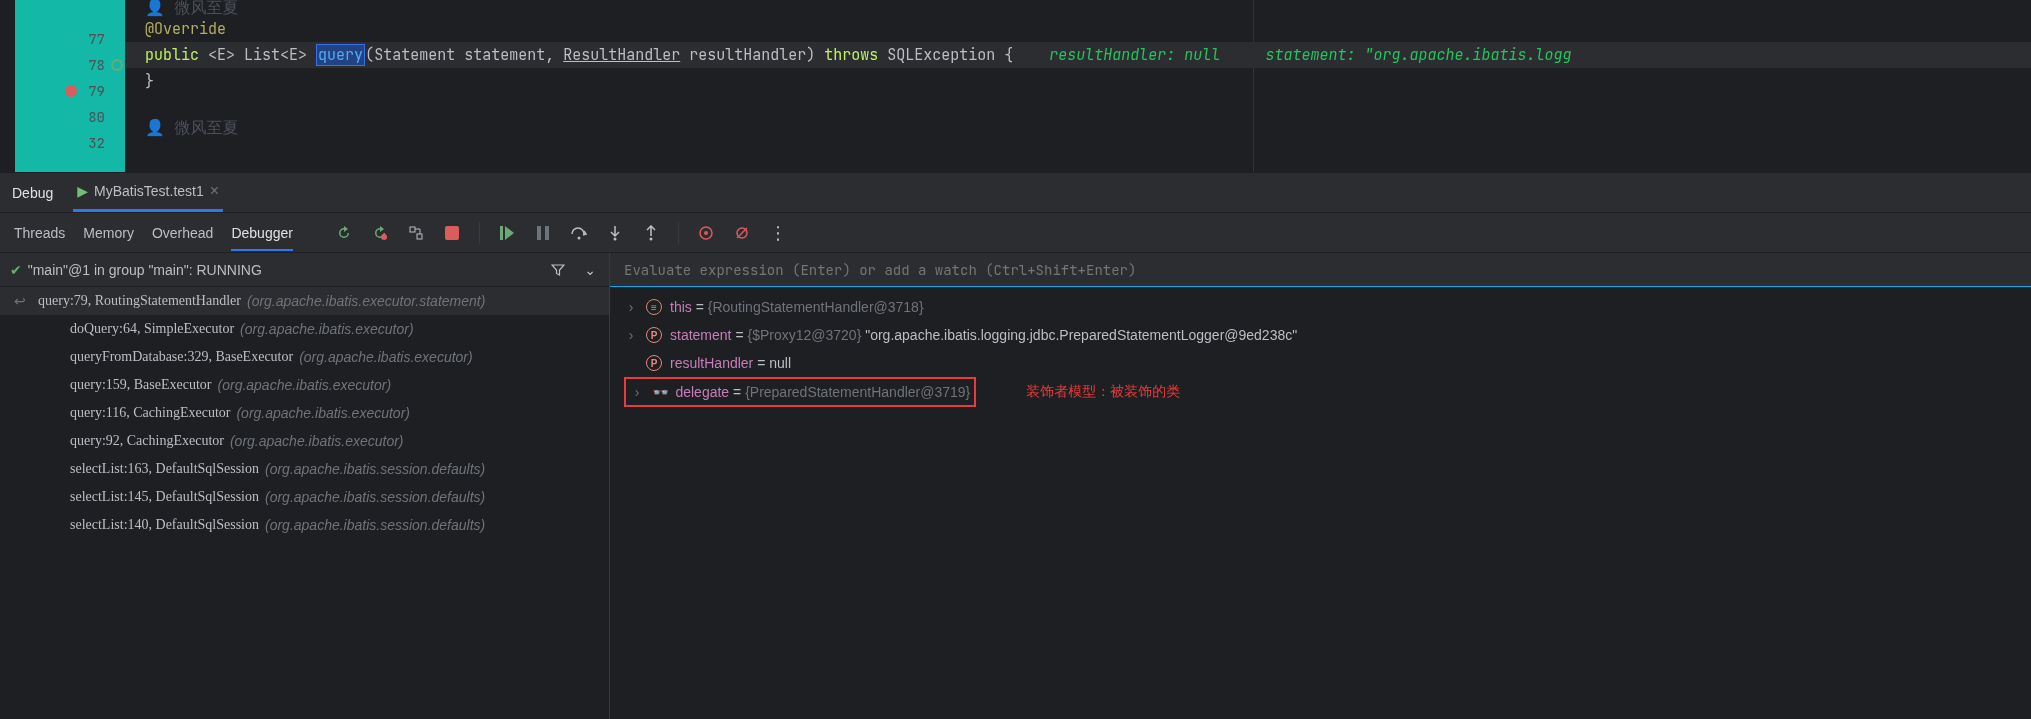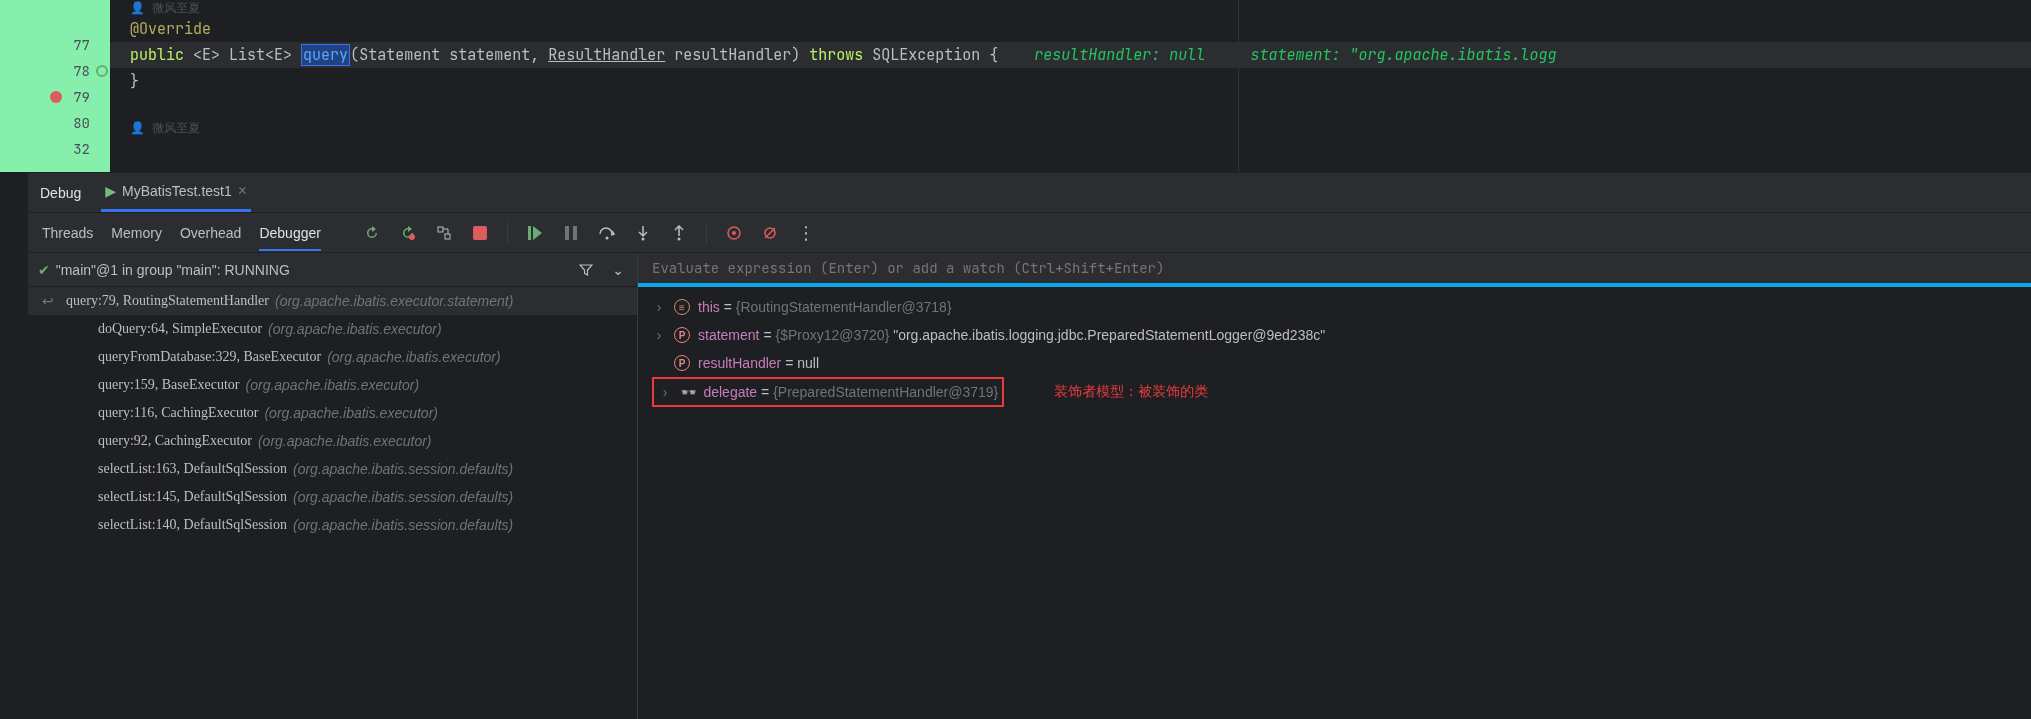--- a/index.html
+++ b/index.html
@@ -13,22 +13,23 @@
     overflow: hidden;
   }
   .editor {
     height: 172px;
     display: flex;
     overflow: hidden;
   }
   .gutter {
     width: 110px;
     flex-shrink: 0;
-    background: #86efac;
-    padding-top: 16px;
+    background: #14b8a6;
+    padding-top: 10px;
+    margin-left: 15px;
   }
   .gutter-row {
     height: 26px;
     display: flex;
     align-items: center;
     justify-content: flex-end;
     padding-right: 20px;
     color: #4b5059;
     font-size: 14px;
     position: relative;
@@ -39,36 +40,36 @@
     position: relative;
   }
   .code-line {
     height: 26px;
     line-height: 26px;
     font-size: 15px;
     white-space: pre;
     padding-left: 20px;
     position: relative;
   }
-  .author-hint { color: #4b5059; font-size: 12px; padding-left: 20px; height: 16px; line-height: 16px; }
+  .author-hint { color: #4b5059; font-size: 16px; padding-left: 20px; height: 16px; line-height: 16px; }
   .line-exec { background: #2b2d30; }
   .line-active { background: #2d4a7a; }
   .kw { color: #bef264; }
   .ann { color: #b3ae60; margin-top: 12px; }
   .type { color: #bcbec4; }
   .method { color: #56a8f5; }
   .method-hl { background: #214283; border: 1px solid #3b6eea; padding: 0 1px; }
   .field { color: #c77dbb; }
   .param { color: #bcbec4; }
   .underline { text-decoration: underline; text-decoration-color: #bcbec4; }
   .hint { color: #22c55e; font-style: italic; }
   .vline { position: absolute; left: 1128px; top: 0; bottom: 0; width: 1px; background: #313438; }
 
   
-  .debug-window { height: calc(100% - 172px); display: flex; flex-direction: column; border-top: 1px solid #1e1f22; background: #2b2d30; margin-left: 28px; }
+  .debug-window { height: calc(100% - 172px); display: flex; flex-direction: column; border-top: 1px solid #1e1f22; background: #2b2d30; }
   .debug-header {
     height: 40px;
     display: flex;
     align-items: center;
     background: #2b2d30;
     padding-left: 12px;
     gap: 20px;
     border-bottom: 1px solid #1e1f22;
   }
   .debug-title { color: #dfe1e5; font-size: 14px; font-family: -apple-system, "Segoe UI", sans-serif; }
@@ -109,21 +110,21 @@
   .frame-row.selected { background: #2b2d30; }
   .frame-row .back-arrow { color: #6f737a; margin-right: 4px; width: 14px; }
   .frame-row .loc { color: #bcbec4; font-family: Liberation Serif, serif; }
   .frame-row .pkg { color: #6f737a; font-style: italic; }
   .frames-list::-webkit-scrollbar { width: 10px; }
   .frames-list::-webkit-scrollbar-thumb { background: #4e5157; border-radius: 5px; }
 
   .vars-panel { flex: 1; display: flex; flex-direction: column; background: #1e1f22; }
   .eval-row {
     height: 34px; display: flex; align-items: center; padding-left: 14px;
-    border-bottom: 4px solid #0ea5e9; background:#2b2d30;
+    border-bottom: 1px solid #0ea5e9; background:#2b2d30;
   }
   .eval-row input {
     background: transparent; border: none; outline: none; color: #6f737a;
     font-family: "JetBrains Mono", monospace; font-size: 14px; width: 100%;
   }
   .vars-list { flex: 1; padding: 6px 0; overflow: auto; }
   .var-row {
     height: 28px; display: flex; align-items: center; padding-left: 14px;
     font-family: -apple-system, "Segoe UI", sans-serif; font-size: 14px; gap: 8px;
   }

